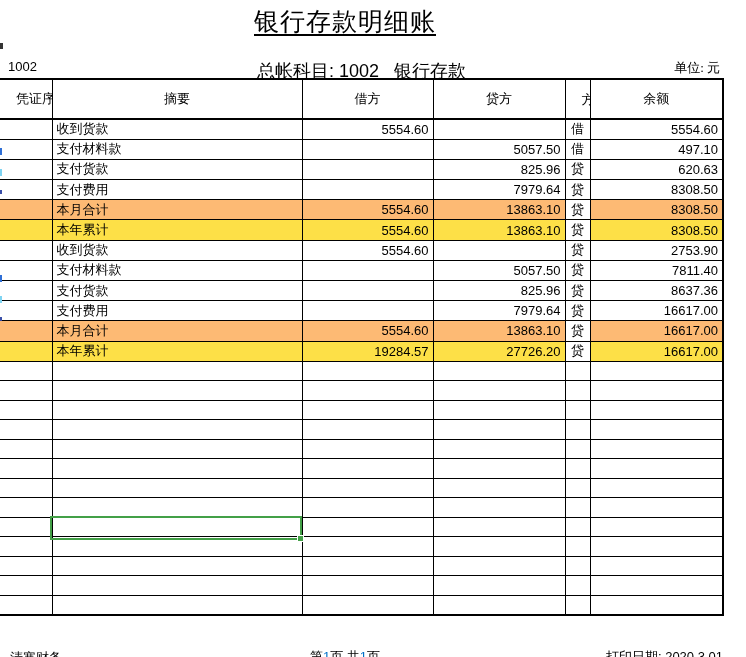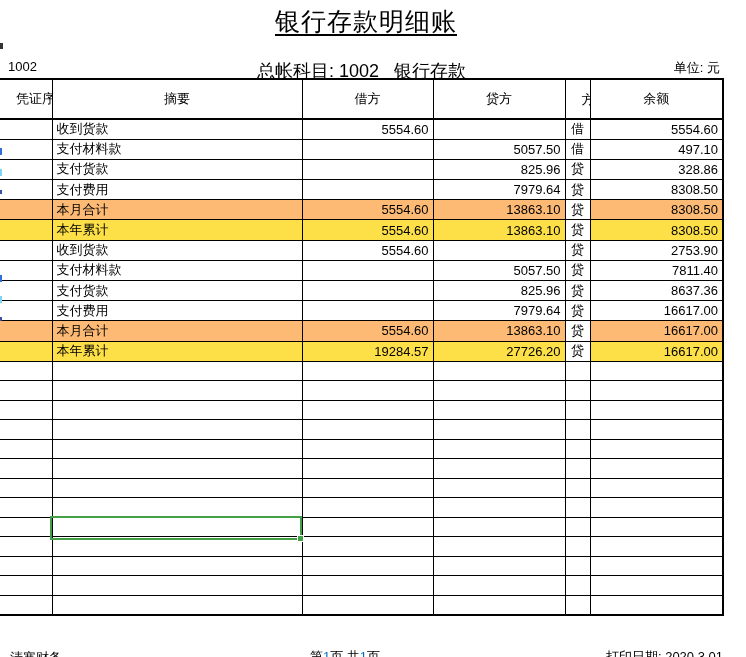--- a/index.html
+++ b/index.html
@@ -4,29 +4,29 @@
 <style>
   html,body { margin:0; padding:0; }
   .page {
     position:relative; width:746px; height:657px; background:#ffffff;
     overflow:hidden; font-family:"Liberation Sans", sans-serif; color:#000;
   }
   
   .doc-title {
     position:absolute; top:5px; left:0; width:690px; text-align:center;
     font-size:25px; letter-spacing:1px;
-    text-decoration:underline; text-underline-offset:4px;padding-left:21px;
+    text-decoration:underline; text-underline-offset:4px;
   }
   .doc-subtitle {
     position:absolute; top:40px; left:0; width:690px; text-align:center;
     font-size:13px;
   }
   .meta-left  { position:absolute; top:59px; left:8px;  font-size:13px; }
   .meta-center{ position:absolute; top:59px; left:0; width:723px; text-align:center; font-size:18px; white-space:pre; }
-  .meta-right { position:absolute; top:59px; right:26px; font-size:13px; }
+  .meta-right { position:absolute; top:59px; right:26px; font-size:13px;font-family:Liberation Serif, serif; }
 
   
   table.ledger {
     position:absolute; top:78px; left:0; width:723px;
     border-collapse:collapse; table-layout:fixed;
   }
   table.ledger th, table.ledger td {
     border:1px solid #000; font-weight:normal; font-size:13px;
     padding:0 4px; overflow:hidden; white-space:nowrap; vertical-align:middle;
   }
@@ -114,21 +114,21 @@
           <td class="cell-num">5057.50</td>
           <td class="cell-dir">借</td>
           <td class="cell-num">497.10</td>
         </tr>
         <tr class="data-row">
           <td></td>
           <td class="cell-summary">支付货款</td>
           <td class="cell-num"></td>
           <td class="cell-num">825.96</td>
           <td class="cell-dir">贷</td>
-          <td class="cell-num">328.86</td>
+          <td class="cell-num">620.63</td>
         </tr>
         <tr class="data-row">
           <td></td>
           <td class="cell-summary">支付费用</td>
           <td class="cell-num"></td>
           <td class="cell-num">7979.64</td>
           <td class="cell-dir">贷</td>
           <td class="cell-num">8308.50</td>
         </tr>
         <tr class="data-row hl-yellow">

